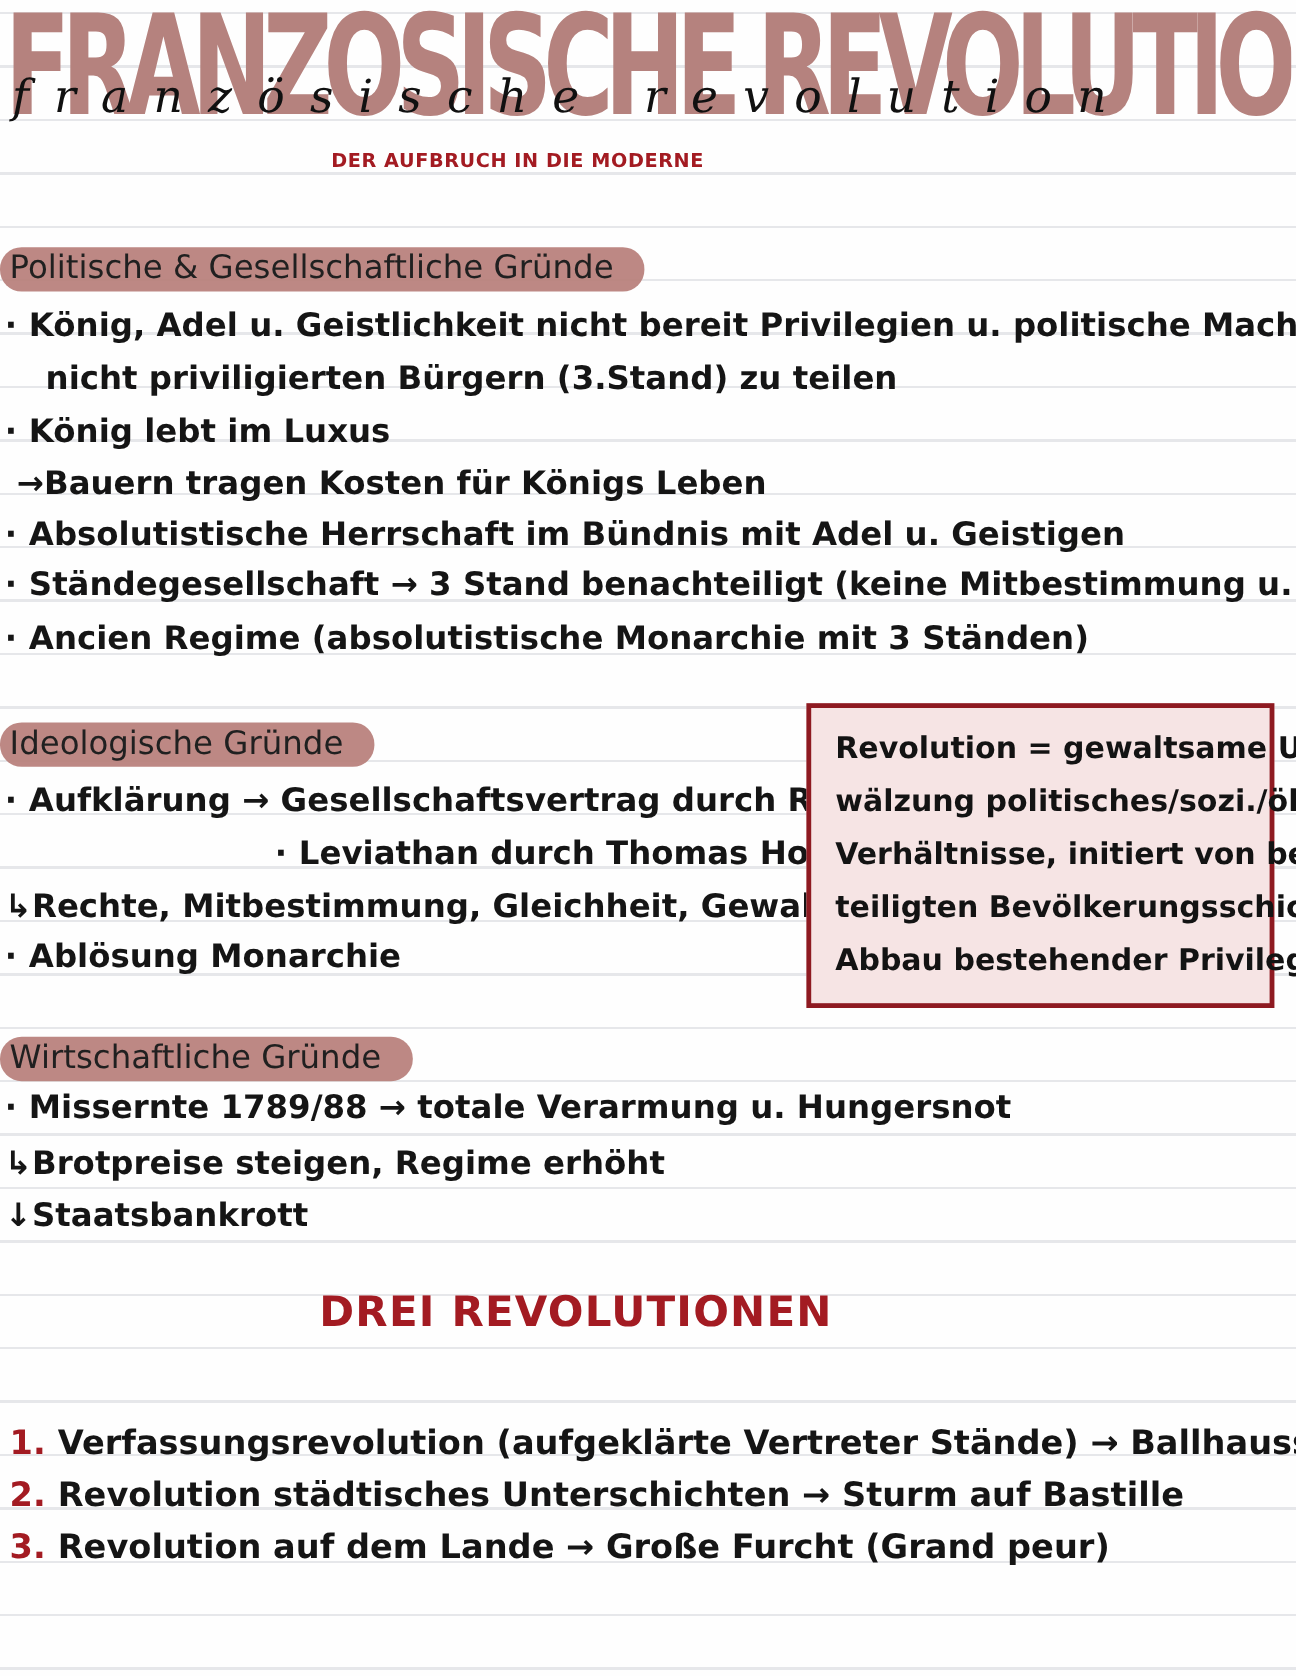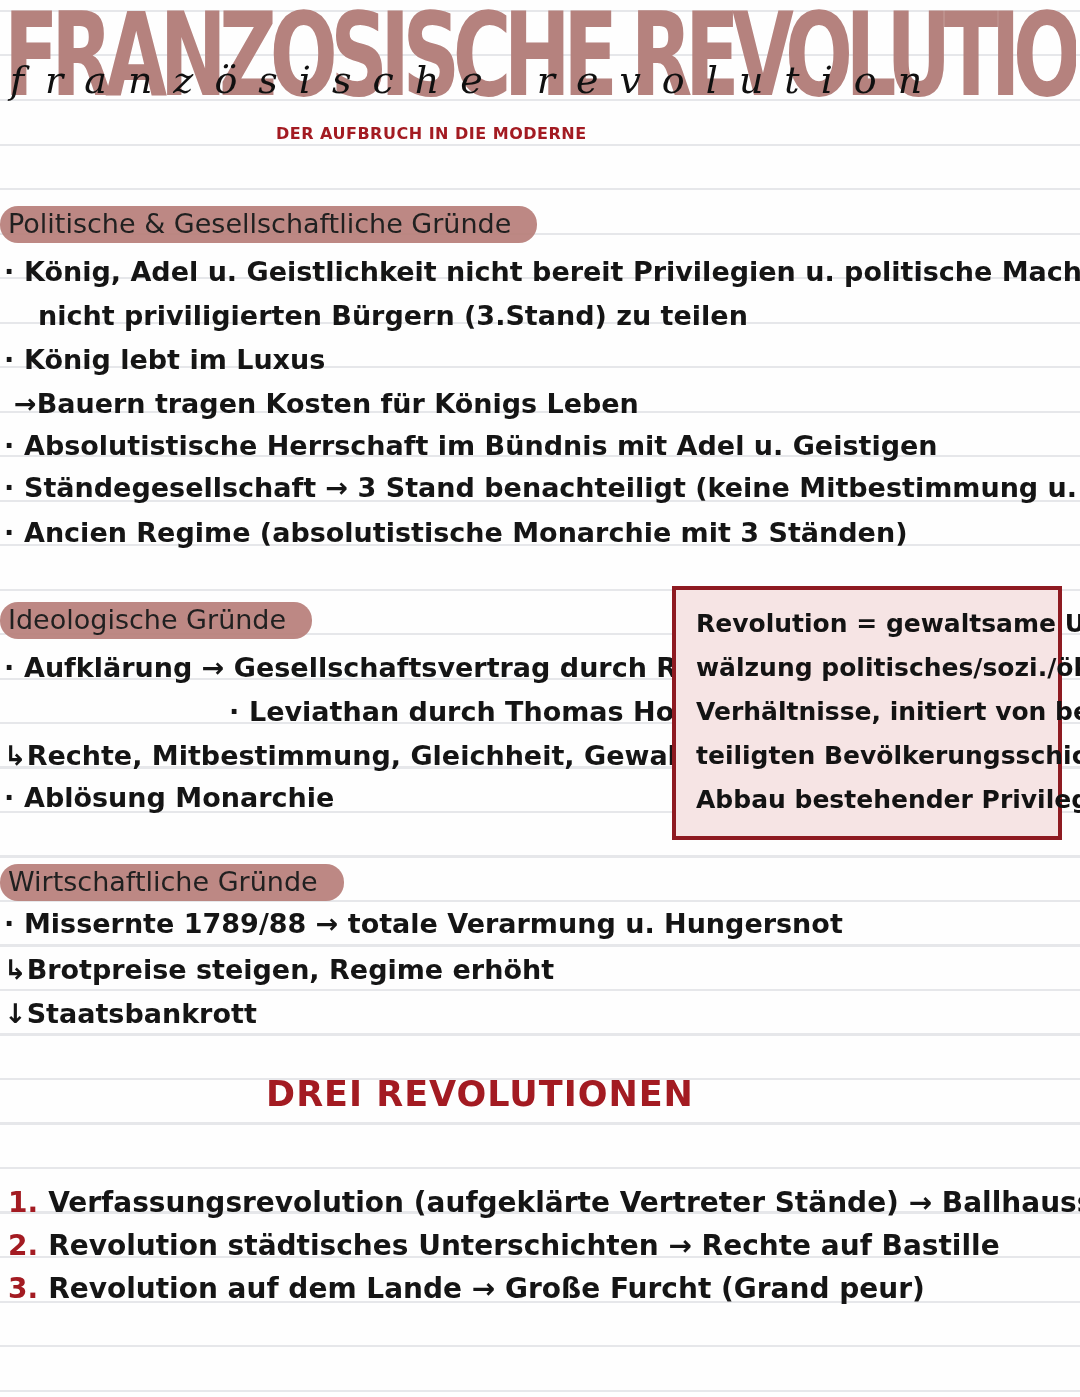--- a/index.html
+++ b/index.html
@@ -158,19 +158,19 @@
   <div class="note-line" style="top:994px">
     <span class="marker">↓</span><span>Staatsbankrott</span>
   </div>
 
   <div class="rev-heading">DREI REVOLUTIONEN</div>
 
   <div class="rev-line" style="top:1183px">
     <span class="num">1.</span><span>Verfassungsrevolution (aufgeklärte Vertreter Stände) → Ballhausschwur</span>
   </div>
   <div class="rev-line" style="top:1226px">
-    <span class="num">2.</span><span>Revolution städtisches Unterschichten → Rechte auf Bastille</span>
+    <span class="num">2.</span><span>Revolution städtisches Unterschichten → Sturm auf Bastille</span>
   </div>
   <div class="rev-line" style="top:1269px">
     <span class="num">3.</span><span>Revolution auf dem Lande → Große Furcht (Grand peur)</span>
   </div>
 
 </div>
 
 </body></html>

